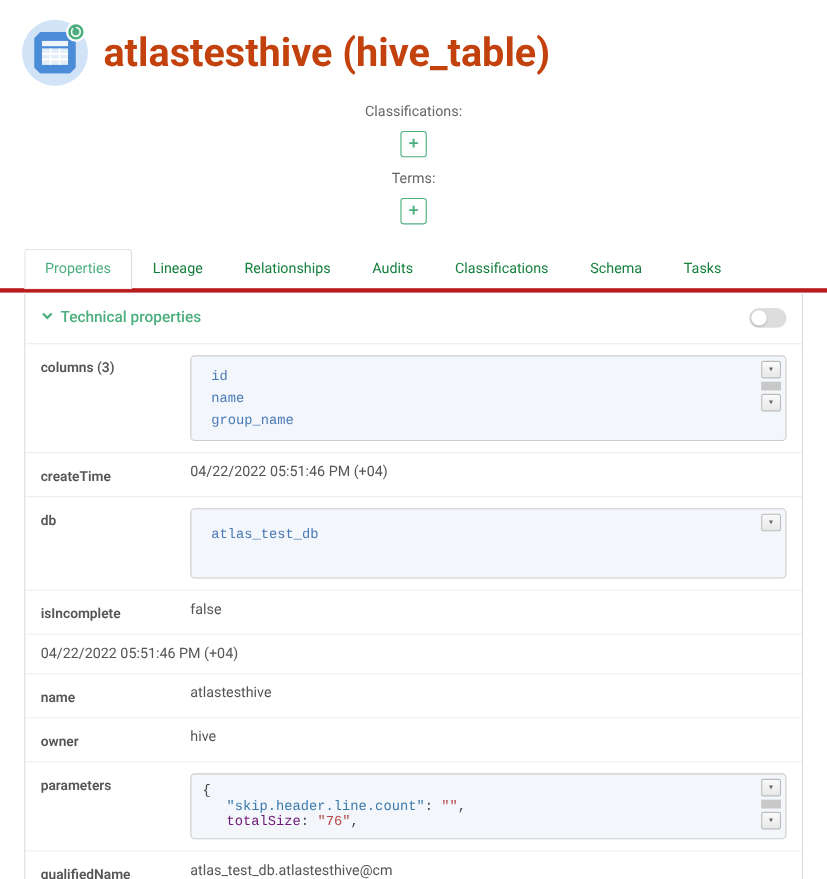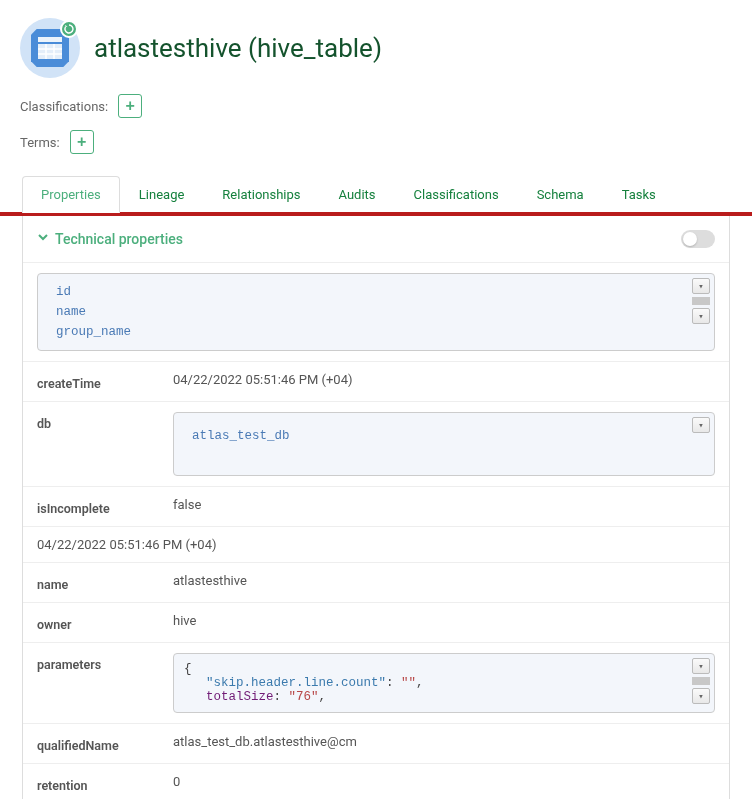--- a/index.html
+++ b/index.html
@@ -44,31 +44,32 @@
       width: 18px;
       height: 18px;
       border-radius: 50%;
       background: #4caf7d;
       display: flex;
       align-items: center;
       justify-content: center;
       border: 2px solid #fff;
     }
     .entity-title {
-      font-size: 26px;
-      color: #14532d;
-      font-weight: 400;
+      font-size: 36px;
+      color: #c2410c;
+      font-weight: 700;
     }
     .meta-row {
       display: flex;
       align-items: center;
       padding: 6px 20px;
       gap: 10px;
       color: #666;
       font-size: 13px;
+      flex-direction: column;
     }
     .add-btn {
       width: 24px;
       height: 24px;
       border: 1.5px solid #4caf7d;
       border-radius: 3px;
       background: #fff;
       display: flex;
       align-items: center;
       justify-content: center;
@@ -252,20 +253,21 @@
     <div class="section-title-wrap">
       <svg width="12" height="12" viewBox="0 0 12 12">
           <path d="M2 4 L6 8 L10 4" fill="none" stroke="#4caf7d" stroke-width="2"></path>
         </svg>
       <span>Technical properties</span>
     </div>
     <div class="toggle"></div>
   </div>
 
   <div class="prop-row">
+    <div class="prop-label">columns (3)</div>
     <div class="prop-value">
       <div class="value-box">
         <span class="col-item">id</span>
         <span class="col-item">name</span>
         <span class="col-item">group_name</span>
         <div class="value-box-controls">
           <div class="chev-btn">▾</div>
           <div class="scroll-indicator"></div>
           <div class="chev-btn">▾</div>
         </div>

